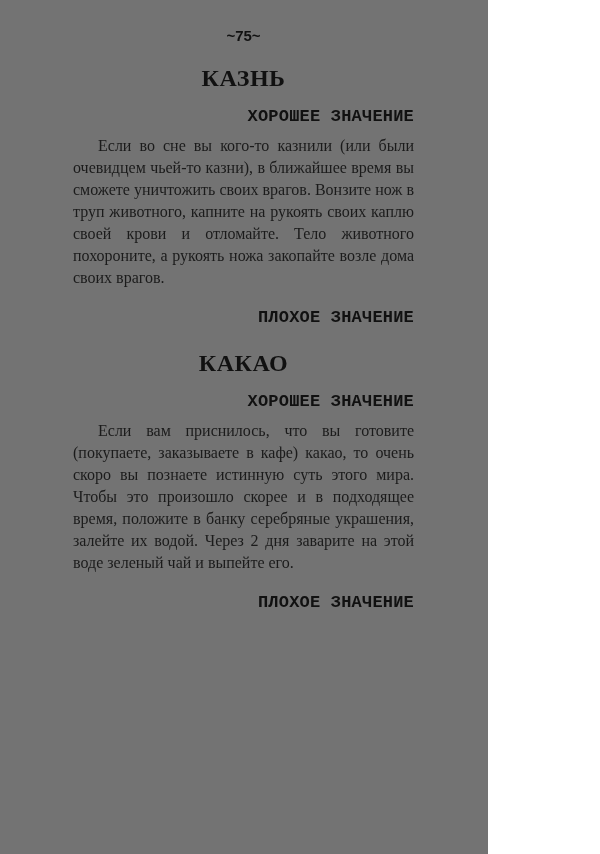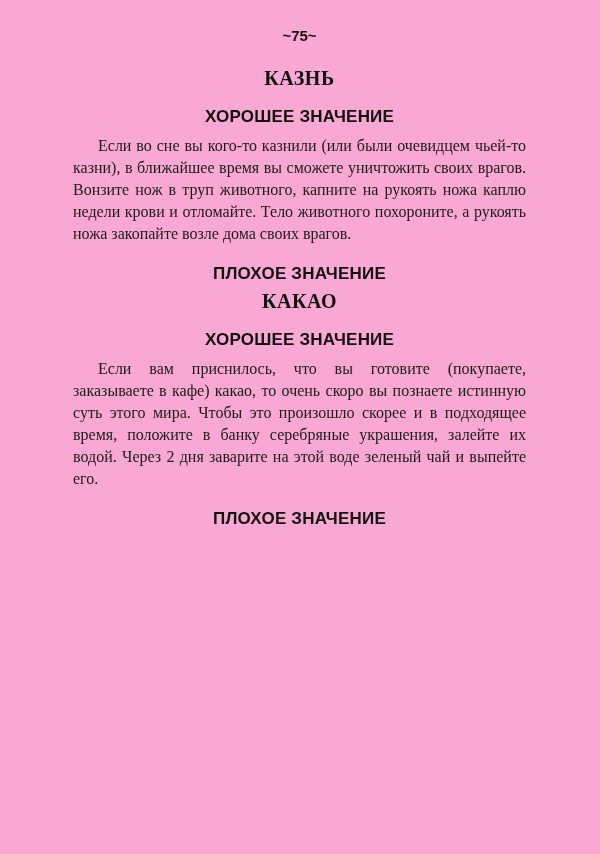--- a/index.html
+++ b/index.html
@@ -9,49 +9,49 @@
   }
   body {
     width: 600px;
     height: 854px;
     overflow: hidden;
     font-family: "Liberation Serif", serif;
     color: #1a1a1a;
   }
   .page {
     box-sizing: border-box;
-    width: 600px;
+    width: 488px;
     height: 854px;
     padding: 27px 74px 0 73px;
-    background: #f9a8d4;
+    background: #737373;
   }
   .page-number {
     text-align: center;
     font-family: "Liberation Sans", sans-serif;
     font-weight: 700;
     font-size: 15px;
     line-height: 18px;
     color: #111111;
   }
   h1.section-title {
     text-align: center;
     font-family: "Liberation Serif", serif;
     font-weight: 700;
-    font-size: 20px;
+    font-size: 24px;
     line-height: 26px;
     margin: 20px 0 0 0;
     letter-spacing: 0.5px;
     color: #111111;
   }
   h1.section-title.second {
-    margin-top: 4px;
+    margin-top: 22px;
   }
   h2.meaning-heading {
-    text-align: center;
-    font-family: Liberation Sans, sans-serif;
+    text-align: right;
+    font-family: Liberation Mono, monospace;
     font-weight: 700;
     font-size: 17px;
     line-height: 20px;
     margin: 16px 0 0 0;
     letter-spacing: 0.2px;
     color: #111111;
   }
   h2.meaning-heading.after-para {
     margin-top: 19px;
   }
@@ -68,21 +68,21 @@
 <body>
 
 <div class="page">
 
   <div class="page-number">~75~</div>
 
   <h1 class="section-title">КАЗНЬ</h1>
 
   <h2 class="meaning-heading">ХОРОШЕЕ ЗНАЧЕНИЕ</h2>
 
-  <p class="entry-text">Если во сне вы кого-то казнили (или были очевидцем чьей-то казни), в ближайшее время вы сможете уничтожить своих врагов. Вонзите нож в труп животного, капните на рукоять ножа каплю недели крови и отломайте. Тело животного похороните, а рукоять ножа закопайте возле дома своих врагов.</p>
+  <p class="entry-text">Если во сне вы кого-то казнили (или были очевидцем чьей-то казни), в ближайшее время вы сможете уничтожить своих врагов. Вонзите нож в труп животного, капните на рукоять своих каплю своей крови и отломайте. Тело животного похороните, а рукоять ножа закопайте возле дома своих врагов.</p>
 
   <h2 class="meaning-heading after-para">ПЛОХОЕ ЗНАЧЕНИЕ</h2>
 
 
   <h1 class="section-title second">КАКАО</h1>
 
   <h2 class="meaning-heading">ХОРОШЕЕ ЗНАЧЕНИЕ</h2>
 
   <p class="entry-text">Если вам приснилось, что вы готовите (покупаете, заказываете в кафе) какао, то очень скоро вы познаете истинную суть этого мира. Чтобы это произошло скорее и в подходящее время, положите в банку серебряные украшения, залейте их водой. Через 2 дня заварите на этой воде зеленый чай и выпейте его.</p>
 

